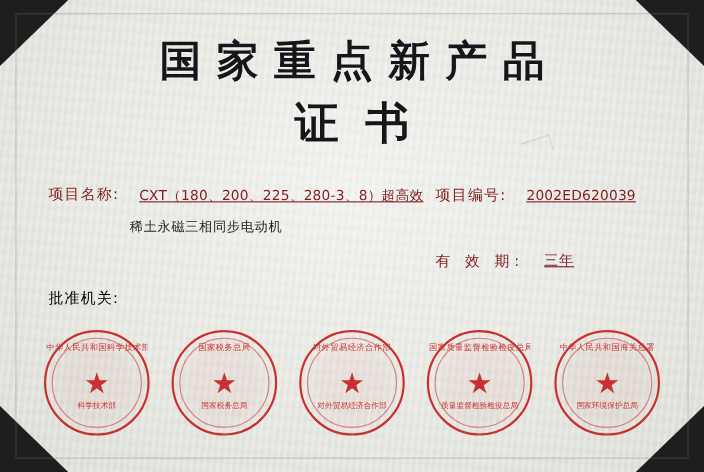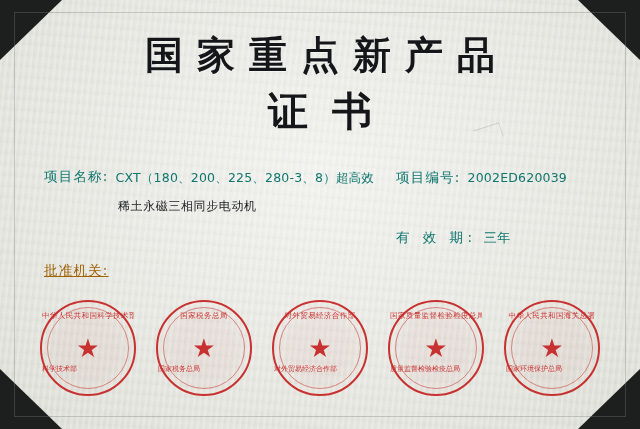--- a/index.html
+++ b/index.html
@@ -103,21 +103,21 @@
     position: absolute;
     top: 168px;
     left: 44px;
     right: 38px;
   }
   .row {
     display: flex;
     align-items: flex-start;
     margin-bottom: 11px;
     font-family: "DejaVu Sans", sans-serif;
-    color: #0f766e;
+    color: #7f1d1d;
   }
   .col-left {
     width: 352px;
     display: flex;
     align-items: flex-start;
   }
   .col-right {
     flex: 1;
     display: flex;
     align-items: center;
@@ -126,23 +126,24 @@
     font-size: 13.5px;
     white-space: nowrap;
     letter-spacing: 1.2px;
     font-weight: normal;
   }
   .lbl.spread {
     letter-spacing: 4.5px;
   }
   .val {
     font-size: 12.5px;
-    margin-left: 7px;
+    margin-left: 18px;
     letter-spacing: 0.2px;
     line-height: 1.55;
+    text-decoration: underline;
   }
   .val.cn {
     font-size: 13px;
     letter-spacing: 0.6px;
   }
   .row.wrap-row .col-left {
     flex-direction: column;
   }
   .line2 {
     font-family: "DejaVu Sans", sans-serif;
@@ -153,22 +154,21 @@
     color: #1b1d20;
   }
 
   .approve {
     position: absolute;
     top: 262px;
     left: 44px;
     font-family: "DejaVu Sans", sans-serif;
     font-size: 13.5px;
     letter-spacing: 1.2px;
-    color: #a16207;
-    text-decoration: underline;
+    color: #000000;
   }
 
   .seals {
     position: absolute;
     top: 300px;
     left: 40px;
     right: 40px;
     display: flex;
     justify-content: space-between;
   }
@@ -208,20 +208,21 @@
     color: #c62222;
     white-space: nowrap;
     overflow: hidden;
   }
   .seal .arc-top { top: 9px; }
   .seal .mid-text {
     position: absolute;
     left: 0;
     width: 92px;
     top: 62px;
+    text-align: center;
     font-family: "DejaVu Sans", sans-serif;
     font-size: 7px;
     color: #c62222;
   }
   .seal-shadow {
     position: absolute;
     inset: -4px;
     border-radius: 50%;
     background: radial-gradient(circle, rgba(198,34,34,0.05) 40%, rgba(198,34,34,0) 70%);
     pointer-events: none;

